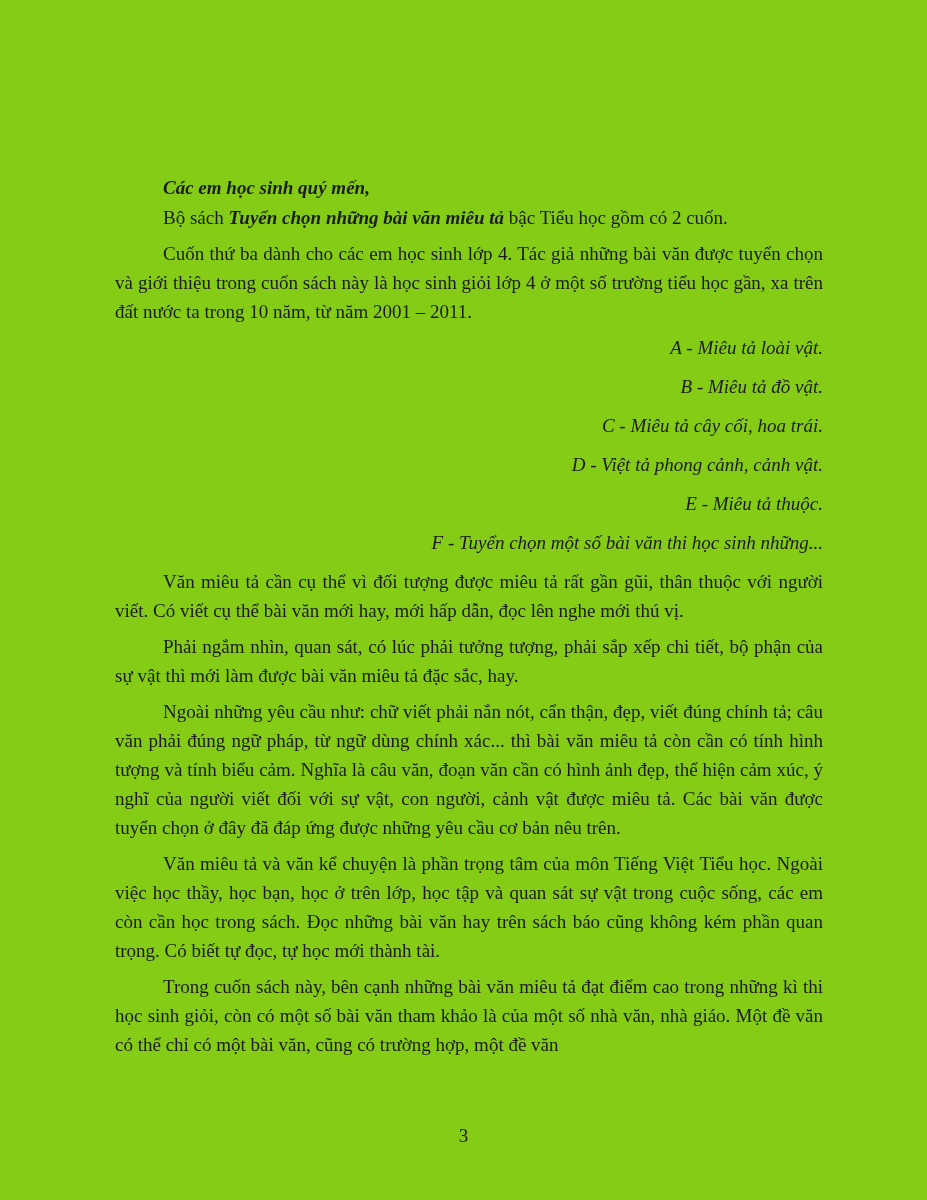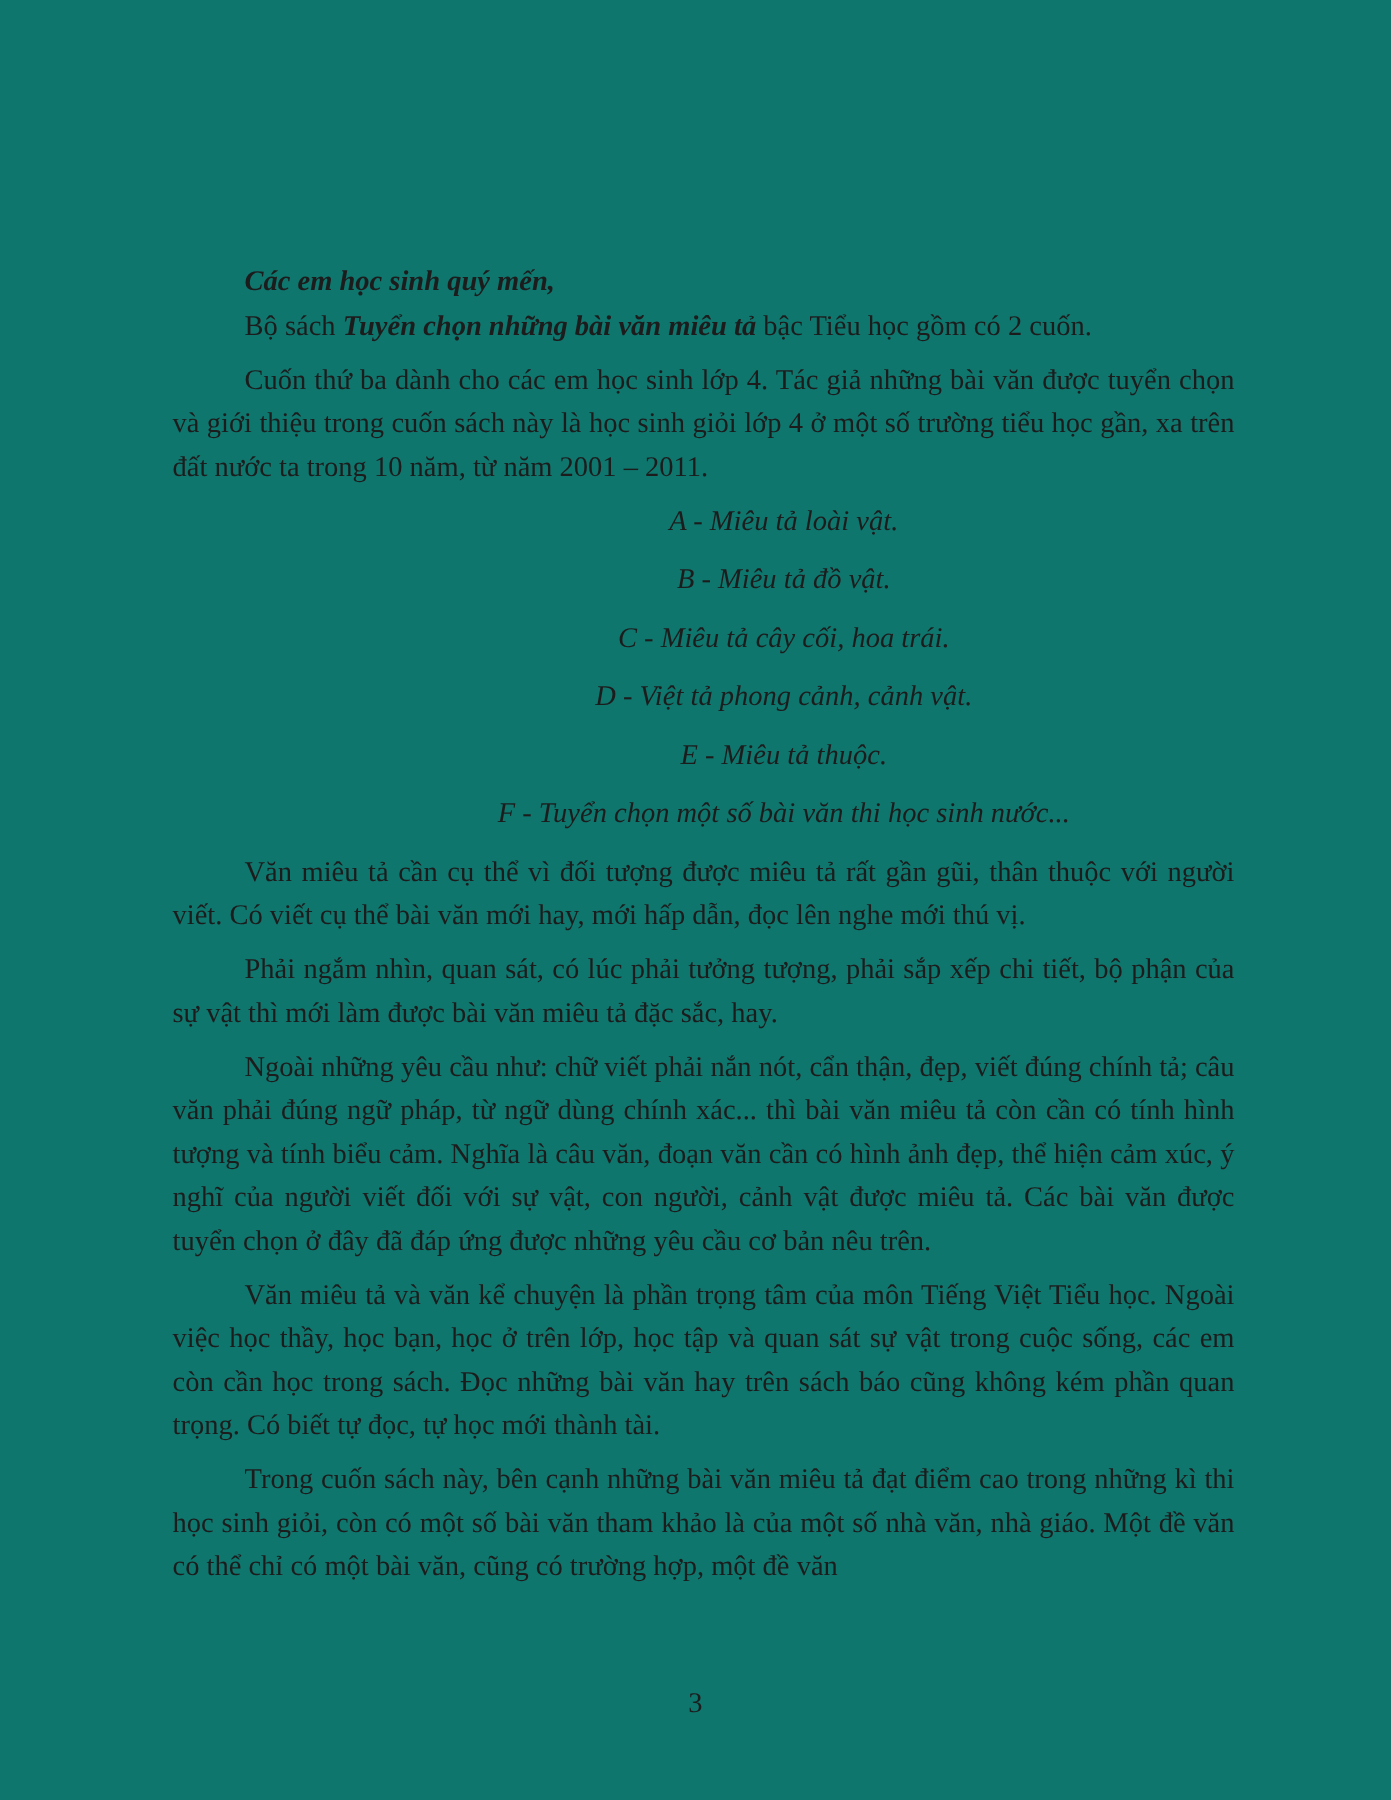--- a/index.html
+++ b/index.html
@@ -11,21 +11,21 @@
     width: 927px;
     height: 1200px;
     position: relative;
     overflow: hidden;
     font-family: "Liberation Serif", "DejaVu Serif", serif;
     color: #1c1c1c;
   }
   .page {
     position: absolute;
     inset: 0;
-    background: #0f766e;
+    background: #84cc16;
     padding-left: 20px;
   }
   .content {
     position: absolute;
     left: 115px;
     right: 104px;
     top: 173px;
     font-size: 19px;
     line-height: 29px;
     text-align: justify;
@@ -42,21 +42,21 @@
     text-indent: 48px;
     margin-bottom: 7px;
   }
   .book-title {
     font-weight: bold;
     font-style: italic;
   }
   .section-list {
     margin: 4px 0 1px 107px;
     font-style: italic;
-    text-align: center;
+    text-align: right;
   }
   .list-item {
     margin-bottom: 10px;
   }
   .page-number {
     position: absolute;
     left: 0;
     right: 0;
     top: 1121px;
     text-align: center;
@@ -77,21 +77,21 @@
 
     <p class="para">Cuốn thứ ba dành cho các em học sinh lớp 4. Tác giả những bài văn được tuyển chọn và giới thiệu trong cuốn sách này là học sinh giỏi lớp 4 ở một số trường tiểu học gần, xa trên đất nước ta trong 10 năm, từ năm 2001 – 2011.</p>
 
 
     <div class="section-list">
       <p class="list-item">A - Miêu tả loài vật.</p>
       <p class="list-item">B - Miêu tả đồ vật.</p>
       <p class="list-item">C - Miêu tả cây cối, hoa trái.</p>
       <p class="list-item">D - Việt tả phong cảnh, cảnh vật.</p>
       <p class="list-item">E - Miêu tả thuộc.</p>
-      <p class="list-item">F - Tuyển chọn một số bài văn thi học sinh nước...</p>
+      <p class="list-item">F - Tuyển chọn một số bài văn thi học sinh những...</p>
     </div>
 
     <p class="para">Văn miêu tả cần cụ thể vì đối tượng được miêu tả rất gần gũi, thân thuộc với người viết. Có viết cụ thể bài văn mới hay, mới hấp dẫn, đọc lên nghe mới thú vị.</p>
 
     <p class="para">Phải ngắm nhìn, quan sát, có lúc phải tưởng tượng, phải sắp xếp chi tiết, bộ phận của sự vật thì mới làm được bài văn miêu tả đặc sắc, hay.</p>
 
     <p class="para">Ngoài những yêu cầu như: chữ viết phải nắn nót, cẩn thận, đẹp, viết đúng chính tả; câu văn phải đúng ngữ pháp, từ ngữ dùng chính xác... thì bài văn miêu tả còn cần có tính hình tượng và tính biểu cảm. Nghĩa là câu văn, đoạn văn cần có hình ảnh đẹp, thể hiện cảm xúc, ý nghĩ của người viết đối với sự vật, con người, cảnh vật được miêu tả. Các bài văn được tuyển chọn ở đây đã đáp ứng được những yêu cầu cơ bản nêu trên.</p>
 
     <p class="para">Văn miêu tả và văn kể chuyện là phần trọng tâm của môn Tiếng Việt Tiểu học. Ngoài việc học thầy, học bạn, học ở trên lớp, học tập và quan sát sự vật trong cuộc sống, các em còn cần học trong sách. Đọc những bài văn hay trên sách báo cũng không kém phần quan trọng. Có biết tự đọc, tự học mới thành tài.</p>
 

